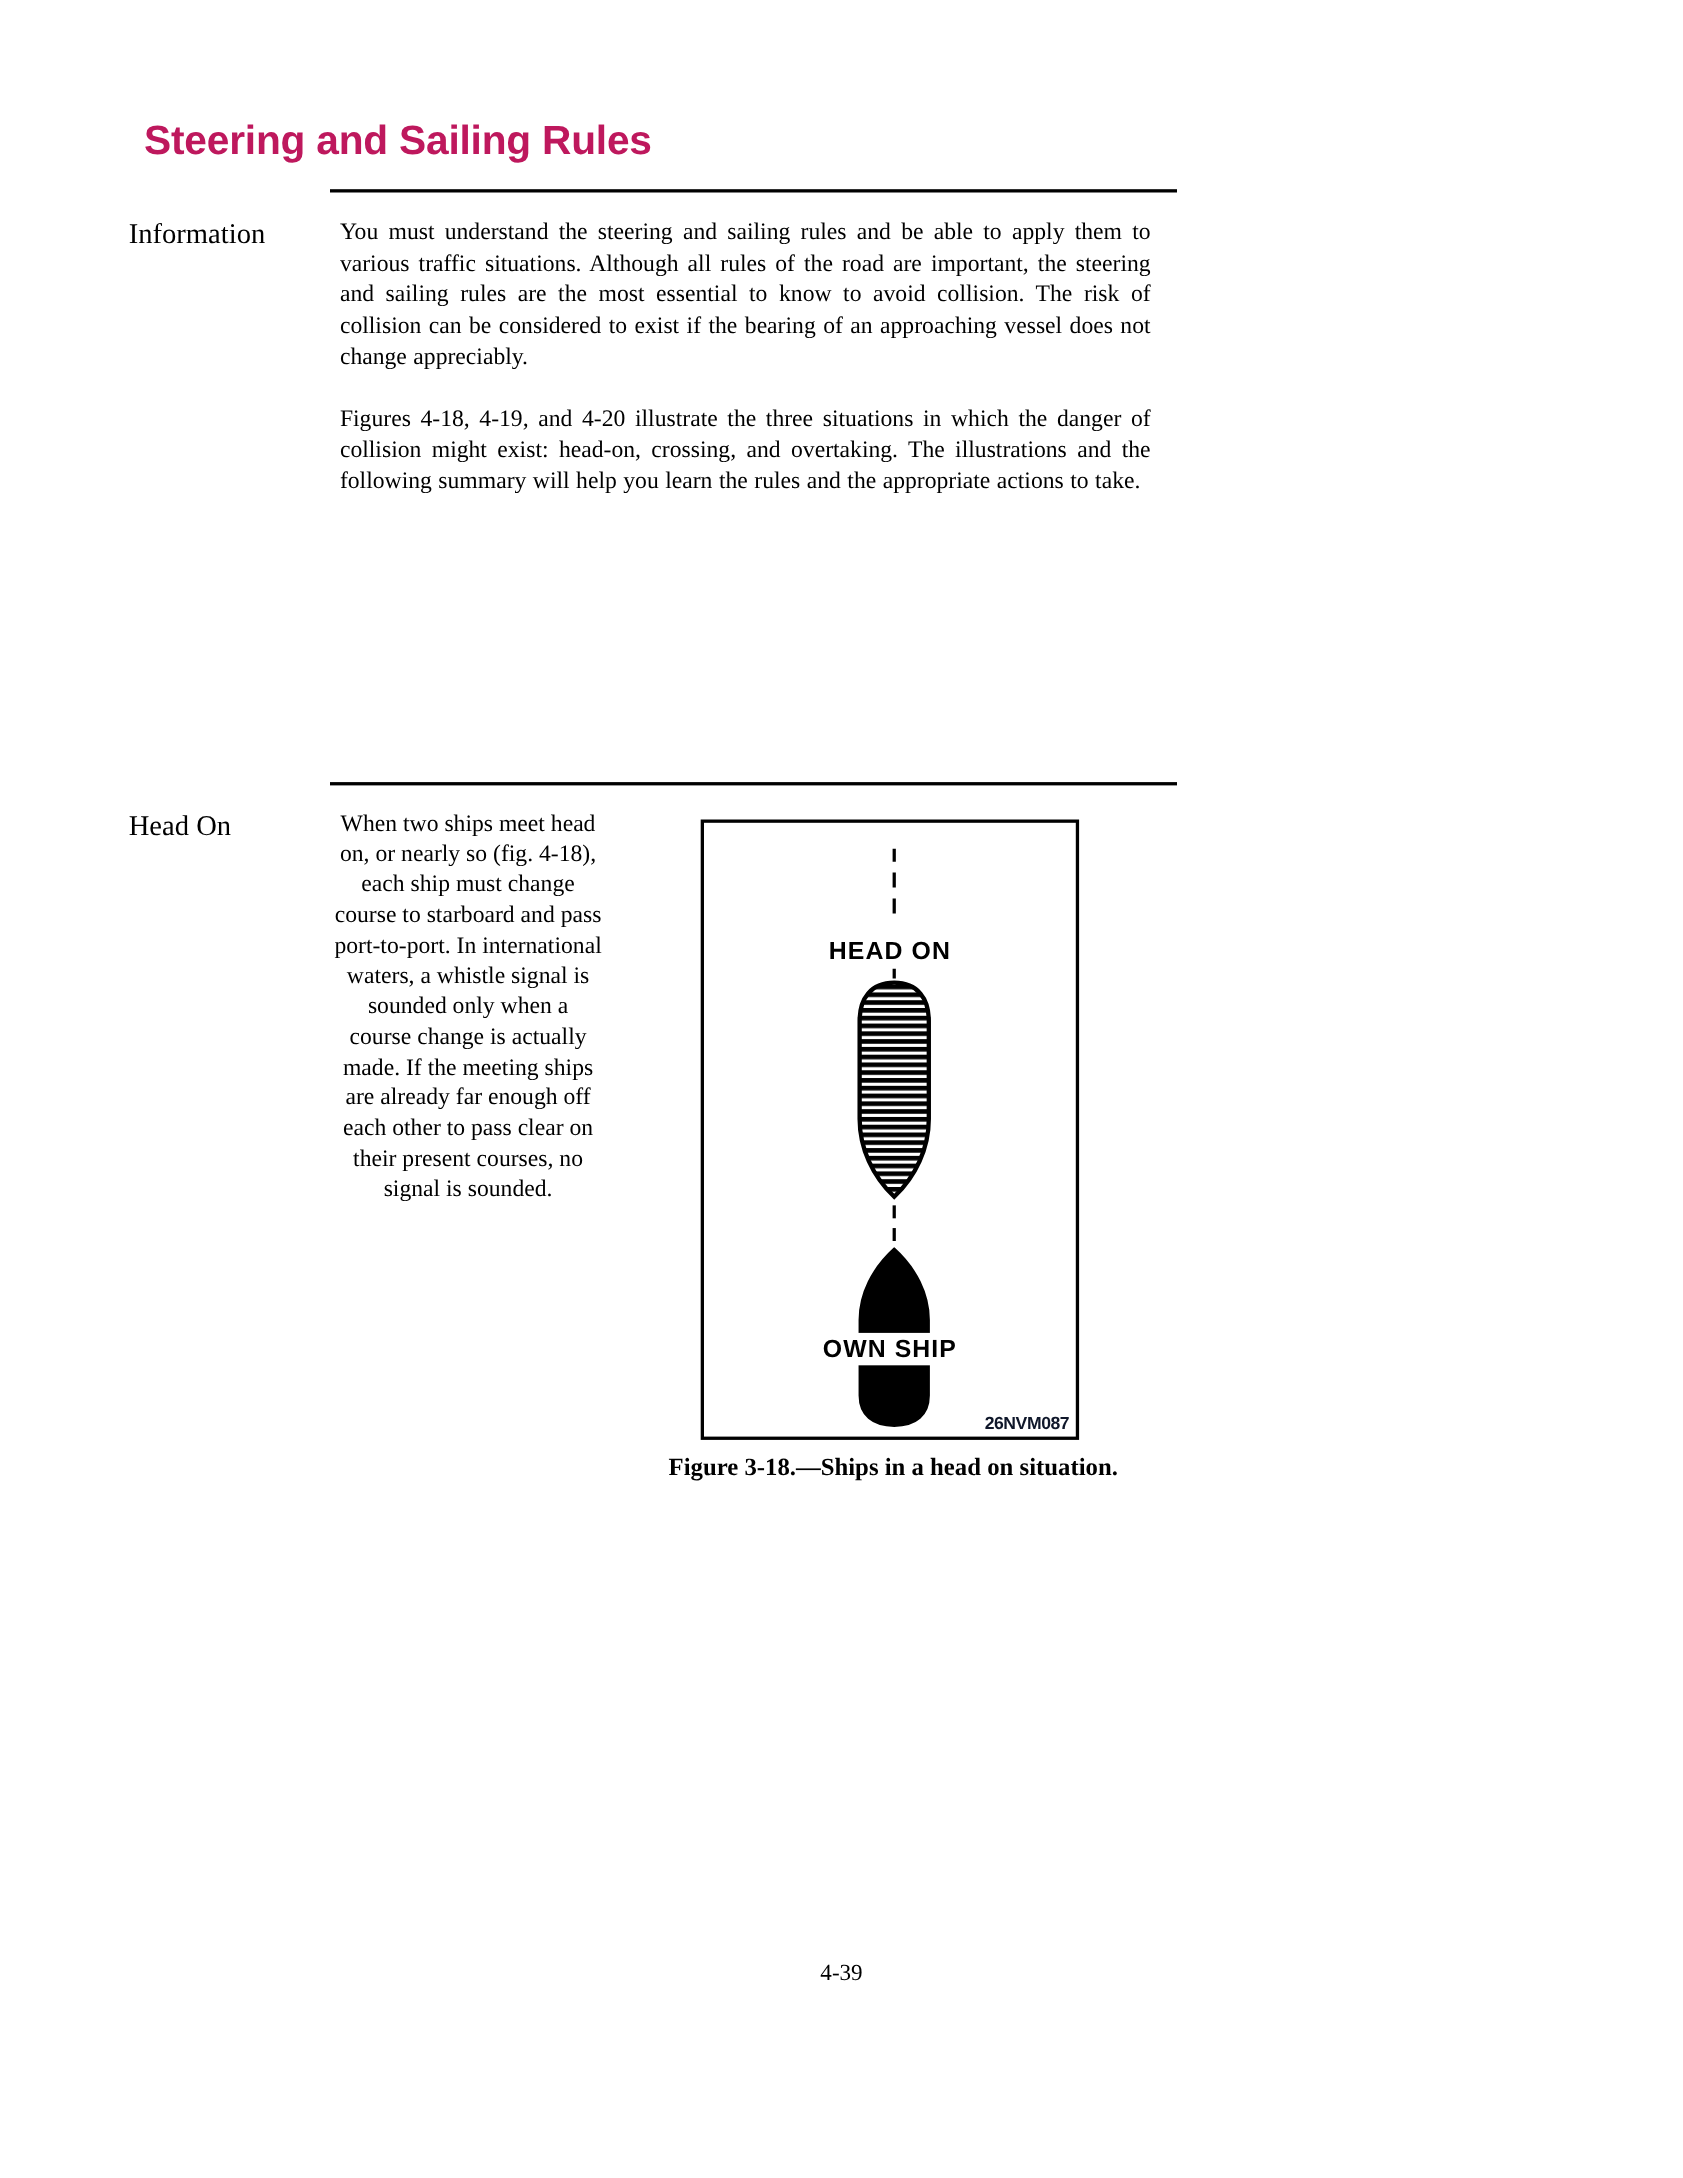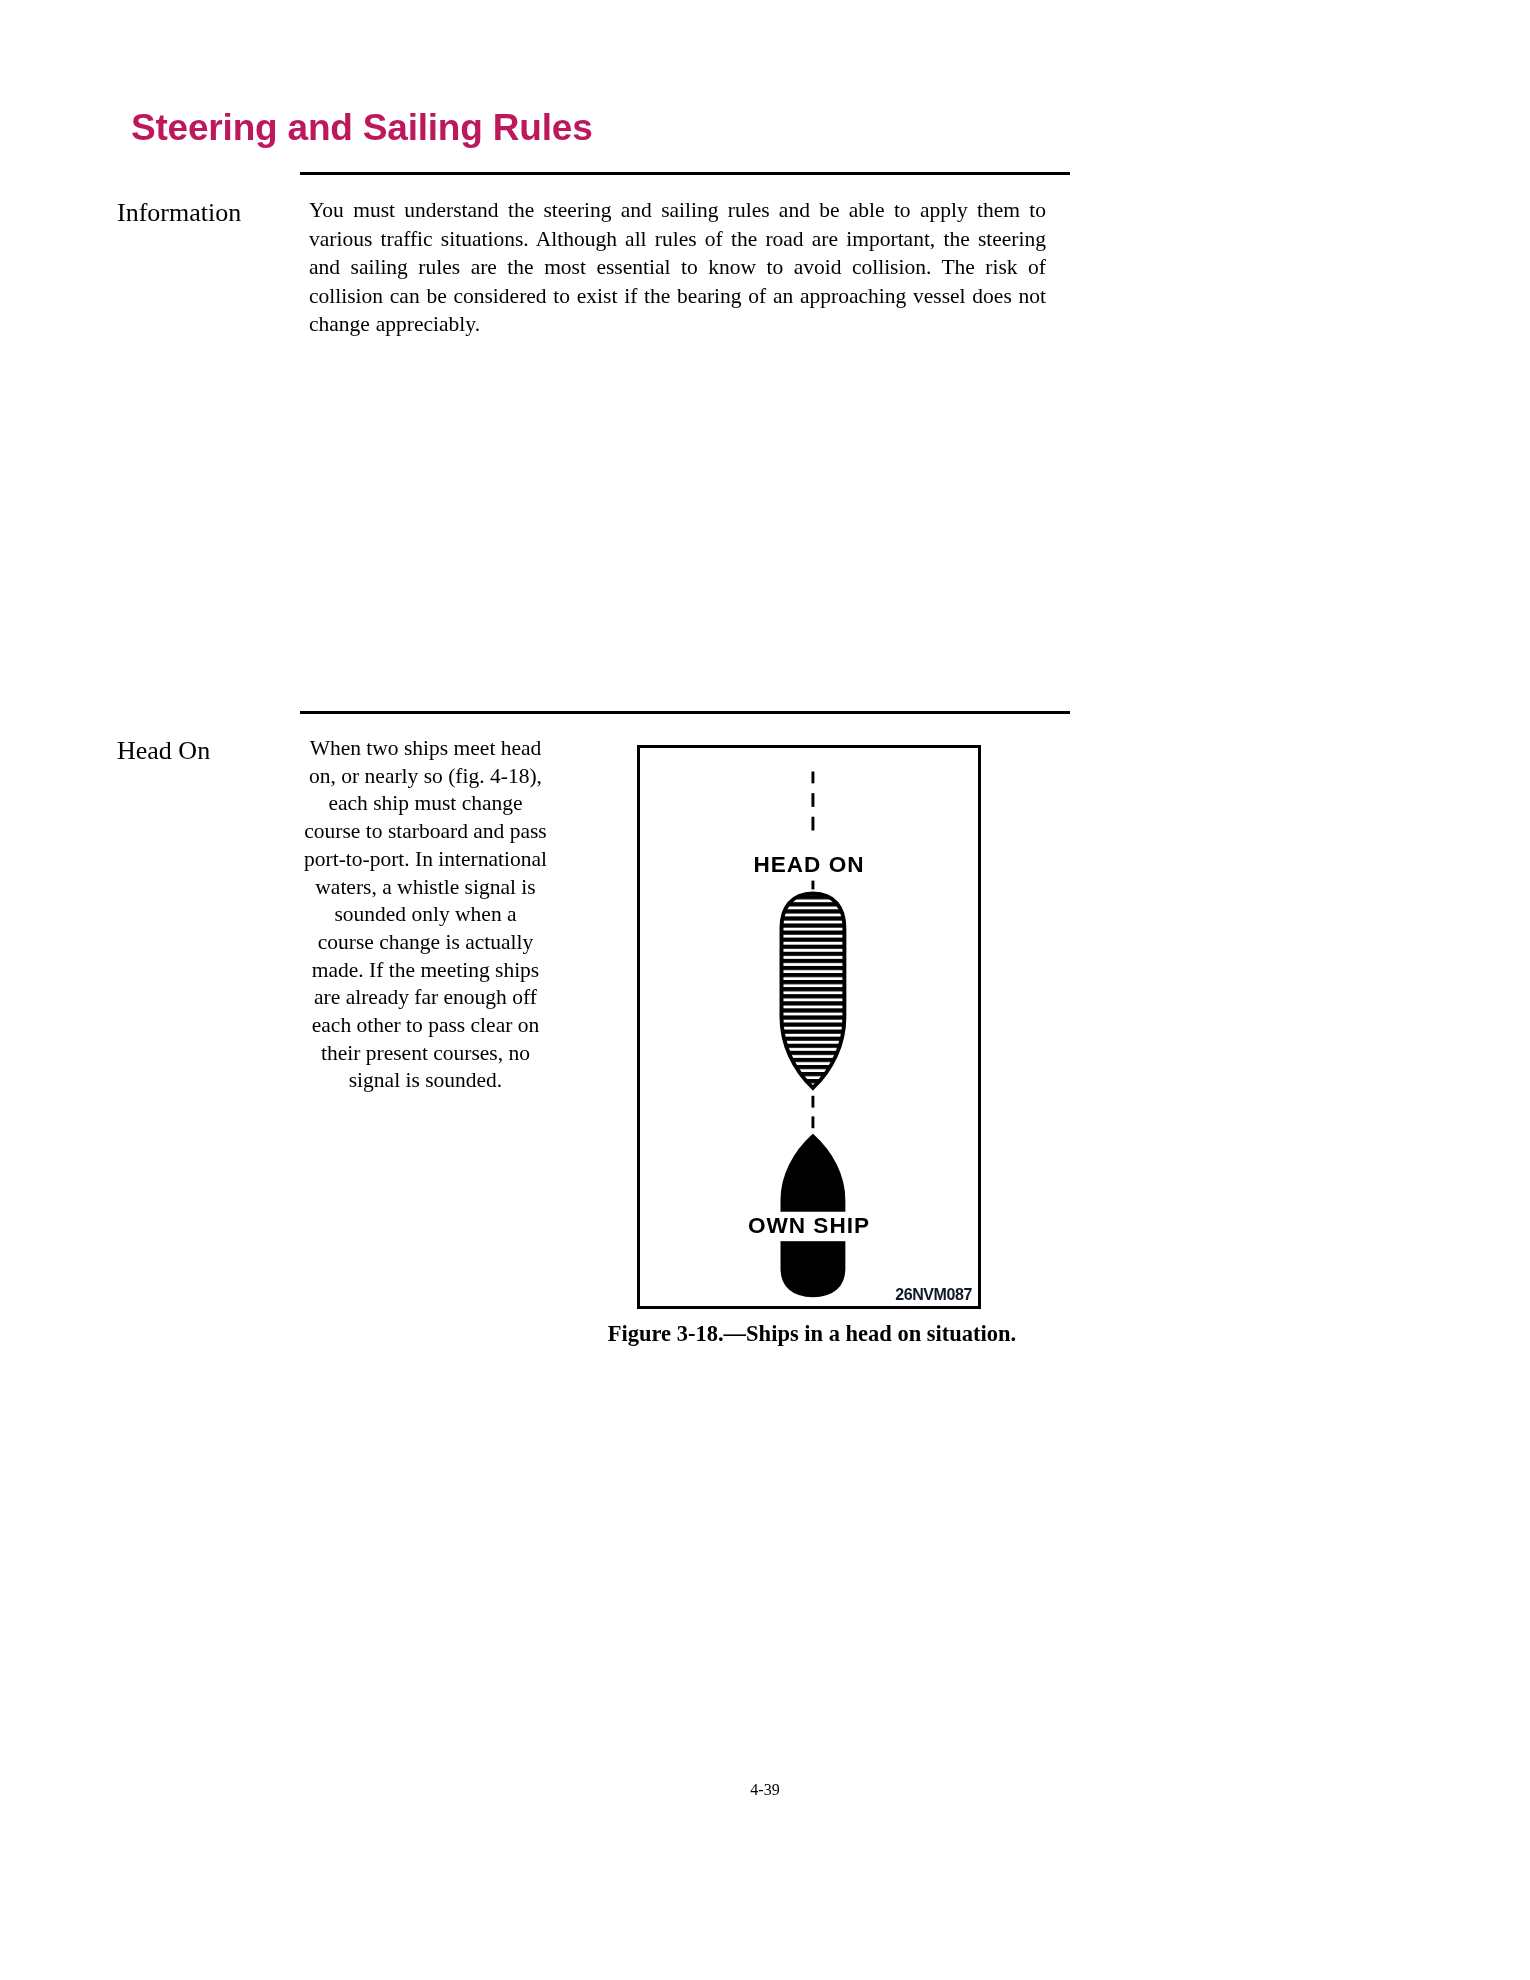--- a/index.html
+++ b/index.html
@@ -138,21 +138,21 @@
     white-space: nowrap;
   }
 
   
   .page-number {
     position: absolute;
     left: 0;
     top: 1781px;
     width: 1530px;
     text-align: center;
-    font-size: 16px;
+    font-size: 21px;
   }
 
   
   .fig-text {
     font-family: "Liberation Sans", "DejaVu Sans", sans-serif;
     font-weight: bold;
     font-size: 23px;
     letter-spacing: 1px;
   }
 </style>
@@ -162,20 +162,21 @@
 <div class="page">
 
   <h1 class="page-title">Steering and Sailing Rules</h1>
 
   <div class="hrule hrule-1"></div>
 
   <div class="section-label label-information">Information</div>
 
   <div class="info-col">
     <p>You must understand the steering and sailing rules and be able to apply them to various traffic situations. Although all rules of the road are important, the steering and sailing rules are the most essential to know to avoid collision. The risk of collision can be considered to exist if the bearing of an approaching vessel does not change appreciably.</p>
+    <p>Figures 4-18, 4-19, and 4-20 illustrate the three situations in which the danger of collision might exist: head-on, crossing, and overtaking. The illustrations and the following summary will help you learn the rules and the appropriate actions to take.</p>
   </div>
 
   <div class="hrule hrule-2"></div>
 
   <div class="section-label label-headon">Head On</div>
 
   <div class="headon-col">
     <p>When two ships meet head on, or nearly so (fig. 4-18), each ship must change course to starboard and pass port-to-port. In international waters, a whistle signal is sounded only when a course change is actually made. If the meeting ships are already far enough off each other to pass clear on their present courses, no signal is sounded.</p>
   </div>
 

